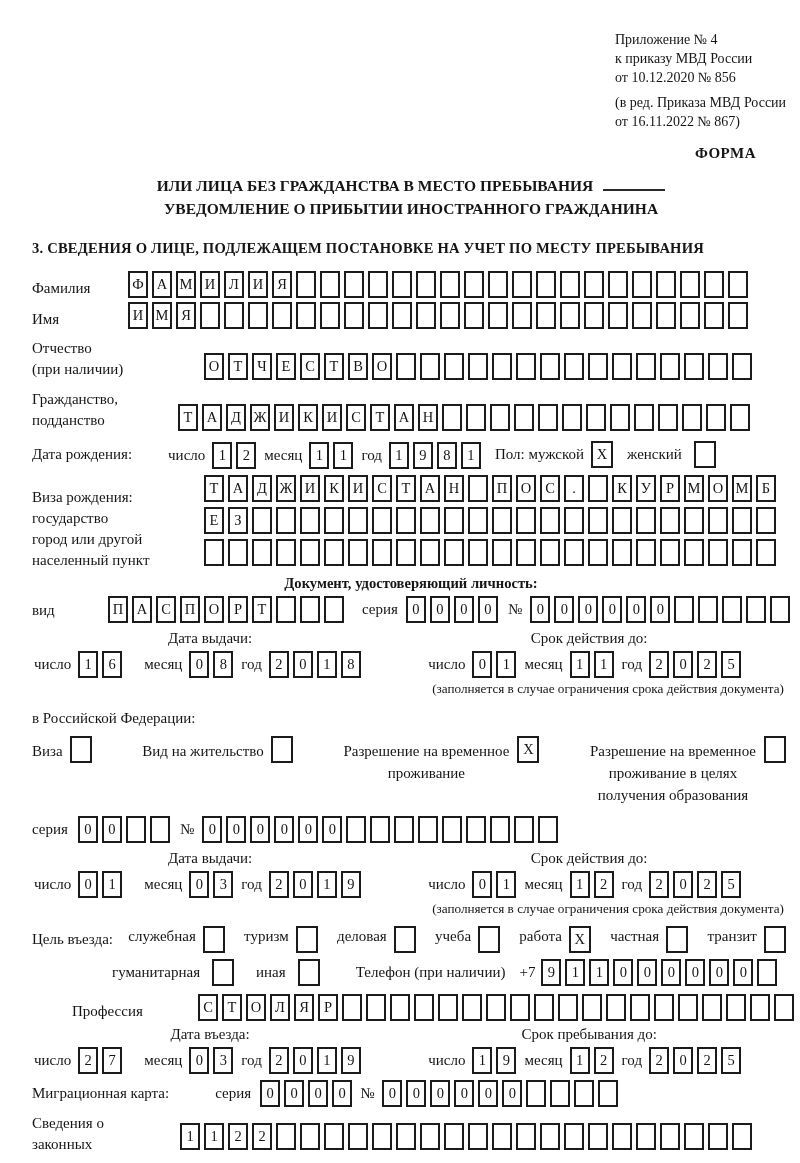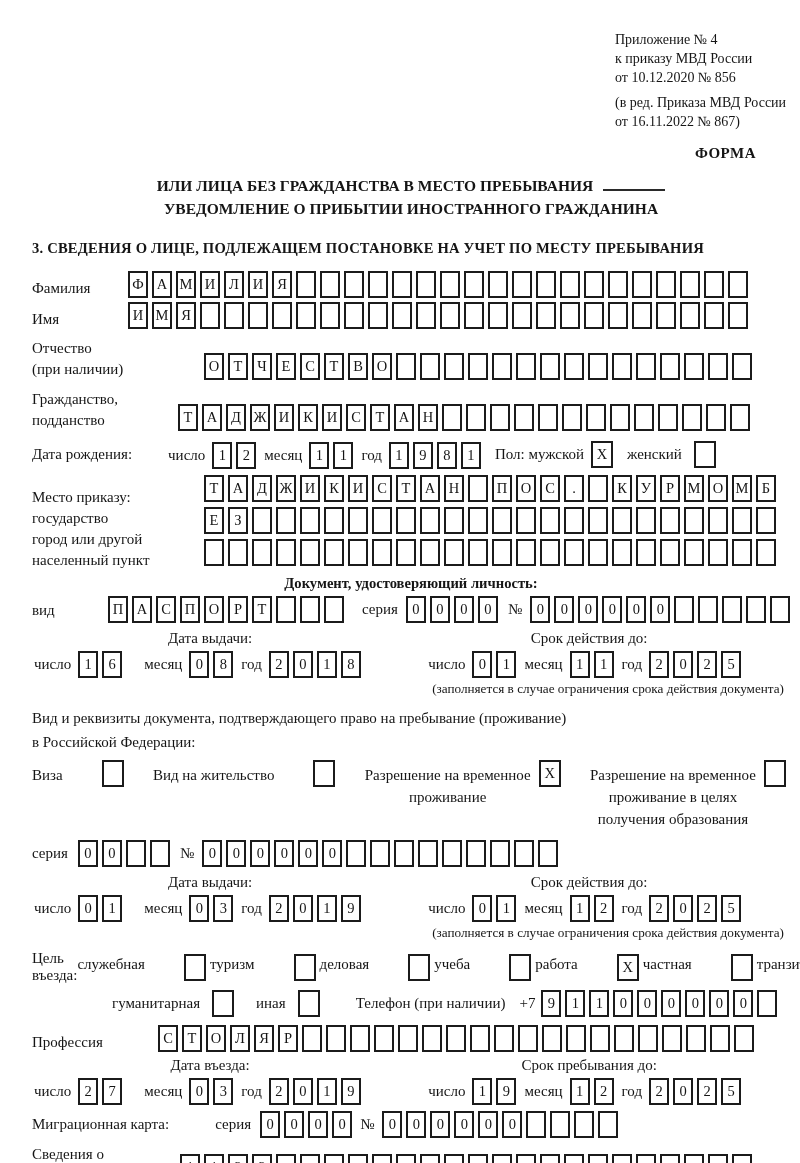--- a/index.html
+++ b/index.html
@@ -20,37 +20,37 @@
 
   
   .row { display:flex; align-items:flex-end; margin-bottom:4px; }
   .vcenter { align-items:center; }
   .lbl { flex:none; line-height:20px; padding-top:5px; }
   .lbl-lines { flex:none; line-height:21px; padding-top:5px; }
   .cells { display:flex; flex:none; }
   .cell { flex:none; width:20px; height:27px; border:2px solid #1b1b1b; margin-right:4px;
           text-align:center; line-height:23px; font-size:14.5px; background:#fff; }
   .cb { width:22px; }
-  .w96 { width:96px; } .w126 { width:126px; } .w146 { width:146px; }
+  .w96 { width:96px; } .w126 { width:126px;margin-left:40px; } .w146 { width:146px; }
   .w172 { width:172px; } .w76 { width:76px; } .w148 { width:148px; }
   .stack { display:flex; flex-direction:column; }
   .stack .cells { margin-bottom:5px; }
 
   
   .dates { display:flex; margin-top:6px; }
   .dhalf-l { width:47%; display:flex; flex-direction:column; }
   .dhalf-r { width:53%; display:flex; flex-direction:column; }
   .grp-title { text-align:center; line-height:19px; }
   .dgrp { display:flex; align-items:center; margin-top:3px; }
   .dgrp .dlbl { margin:0 7px 0 4px; }
   .dgrp .dlbl-first { margin-left:36px; }
   .note { font-size:13.2px; text-align:right; padding-right:6px; line-height:18px; margin-top:2px; }
 
   
-  .opt { display:flex; align-items:flex-start;gap:32px; }
+  .opt { display:flex; align-items:flex-start; }
   .opt .olbl { margin-right:7px; line-height:20px; padding-top:5px; }
   .opt-stack { display:flex; align-items:flex-start; }
   .opt-stack .ostack { display:flex; flex-direction:column; text-align:center; margin-right:8px; line-height:22px; padding-top:4px;}
   .residence-row { display:flex; justify-content:space-between; margin:6px 0 10px 0; width:758px;}
   .purpose-row { display:flex; justify-content:space-between; width:758px; margin-bottom:6px; align-items:center;}
   .purpose-row2 { display:flex; align-items:center; width:758px; margin-bottom:8px; }
   .intro { line-height:24px; margin-top:8px; }
   .doc-head { text-align:center; font-weight:bold; font-size:14.6px; margin:2px 0 4px 0; }
 
   .phone-prefix { margin:0 6px 0 14px; }
@@ -229,21 +229,21 @@
         </span>
     </span>
     <span style="margin-left:10px;">Пол: мужской</span>
     <span class="cell cb" style="margin-left:7px;">X</span>
     <span style="margin-left:10px;">женский</span>
     <span class="cell cb" style="margin-left:12px;"></span>
   </div>
 
   <div class="row" style="margin-top:6px;">
     <span class="lbl-lines w172" style="padding-top:2px;">
-      <div>Место приказу:</div>
+      <div>Виза рождения:</div>
       <div>государство</div>
       <div>город или другой</div>
       <div>населенный пункт</div>
     </span>
     <span class="stack">
       <span class="cells">
           <span class="cell">Т</span>
           <span class="cell">А</span>
           <span class="cell">Д</span>
           <span class="cell">Ж</span>
@@ -403,21 +403,20 @@
             <span class="cell">0</span>
             <span class="cell">2</span>
             <span class="cell">5</span>
           </span>
       </div>
       <div class="note">(заполняется в случае ограничения срока действия документа)</div>
     </div>
   </div>
 
   <div class="intro">
-    <div>Вид и реквизиты документа, подтверждающего право на пребывание (проживание)</div>
     <div>в Российской Федерации:</div>
   </div>
   <div class="residence-row">
     <span class="opt">
       <span class="olbl">Виза</span>
       <span class="cell cb"></span>
     </span>
     <span class="opt">
       <span class="olbl">Вид на жительство</span>
       <span class="cell cb"></span>

